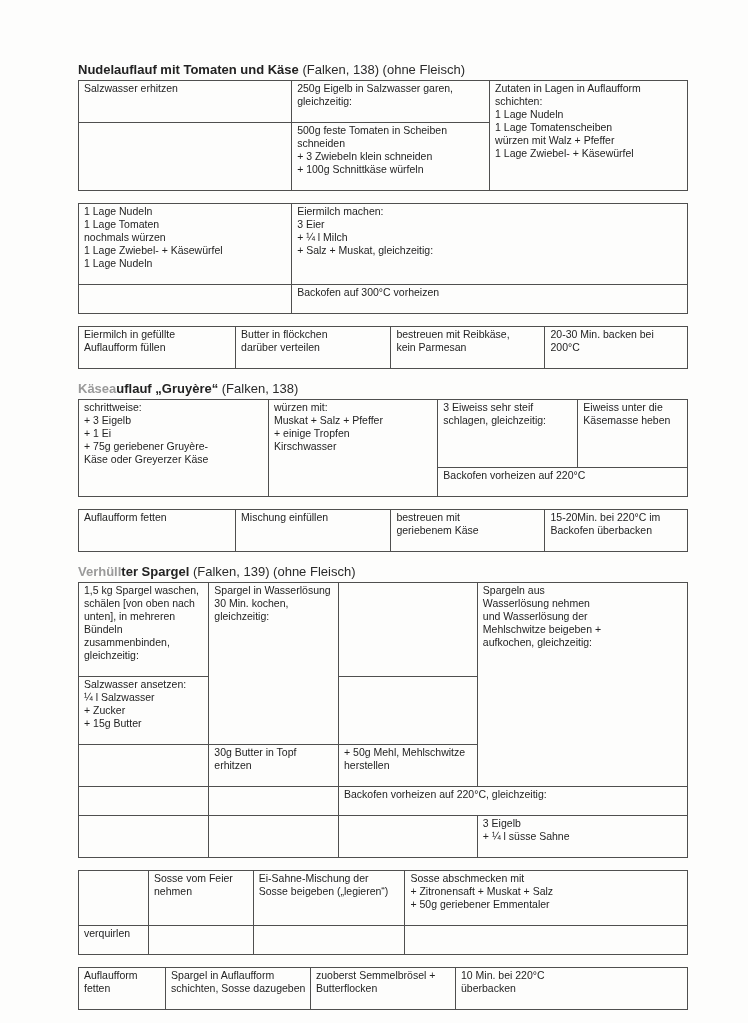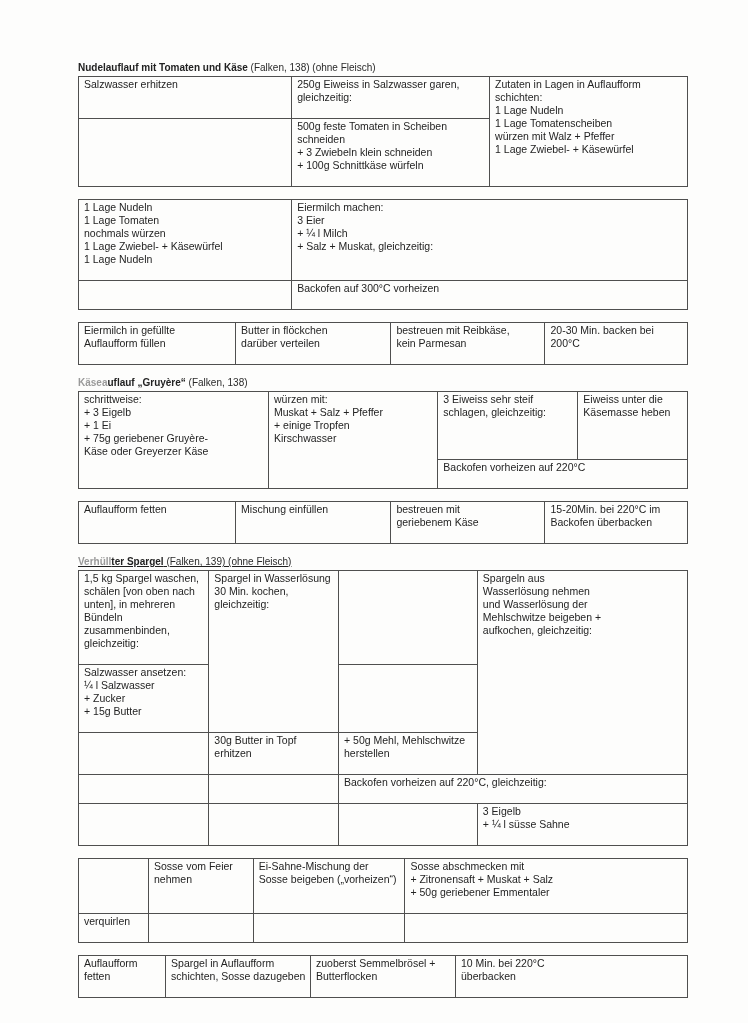--- a/index.html
+++ b/index.html
@@ -7,25 +7,25 @@
     width:748px;height:1023px;overflow:hidden;
     background:#fdfdfc;
     font-family:"Liberation Sans","DejaVu Sans",sans-serif;
     color:#1f1f1f;
   }
   .doc{padding:62px 60px 0 78px;}
   .doc-title{
     font-size:12.5px;font-weight:bold;font-style:italic;
     margin:0 0 24px 0;letter-spacing:.2px;
   }
-  .section-heading{font-size:10px;margin:0 0 3px 0;white-space:nowrap;}
+  .section-heading{font-size:13px;margin:0 0 3px 0;white-space:nowrap;}
   .section-heading .hfade{font-weight:bold;color:#9a9a9a;}
   .section-heading .hbold{font-weight:bold;color:#222;}
   .section-heading .hrest{font-weight:normal;color:#2a2a2a;}
-  .mt8{margin-top:8px;} .mt6{margin-top:6px;text-decoration:underline;}
+  .mt8{margin-top:8px;} .mt6{margin-top:6px;}
   table{
     border-collapse:collapse;table-layout:fixed;width:100%;
     margin:0 0 12px 0;
   }
   td{
     border:1px solid #4f4f4f;
     vertical-align:top;
     padding:1px 4px 14px 5px;
     font-size:10.5px;line-height:13px;
     white-space:pre-line;
@@ -47,21 +47,21 @@
 
     <table>
       <colgroup>
           <col style="width:35%">
           <col style="width:32.5%">
           <col style="width:32.5%">
         </colgroup>
       <tbody>
           <tr style="height:34px">
         <td>Salzwasser erhitzen</td>
-        <td>250g Eiweiss in Salzwasser garen,
+        <td>250g Eigelb in Salzwasser garen,
 gleichzeitig:</td>
         <td rowspan="2">Zutaten in Lagen in Auflaufform
 schichten:
 1 Lage Nudeln
 1 Lage Tomatenscheiben
 würzen mit Walz + Pfeffer
 1 Lage Zwiebel- + Käsewürfel</td>
       </tr>
       <tr style="height:56px">
         <td></td>
@@ -235,21 +235,21 @@
           <col style="width:17.2%">
           <col style="width:24.9%">
           <col style="width:46.4%">
         </colgroup>
       <tbody>
           <tr style="height:45px">
         <td></td>
         <td>Sosse vom Feier
 nehmen</td>
         <td>Ei-Sahne-Mischung der
-Sosse beigeben („vorheizen“)</td>
+Sosse beigeben („legieren“)</td>
         <td>Sosse abschmecken mit
 + Zitronensaft + Muskat + Salz
 + 50g geriebener Emmentaler</td>
       </tr>
       <tr style="height:20px">
         <td>verquirlen</td>
         <td></td>
         <td></td>
         <td></td>
       </tr>

